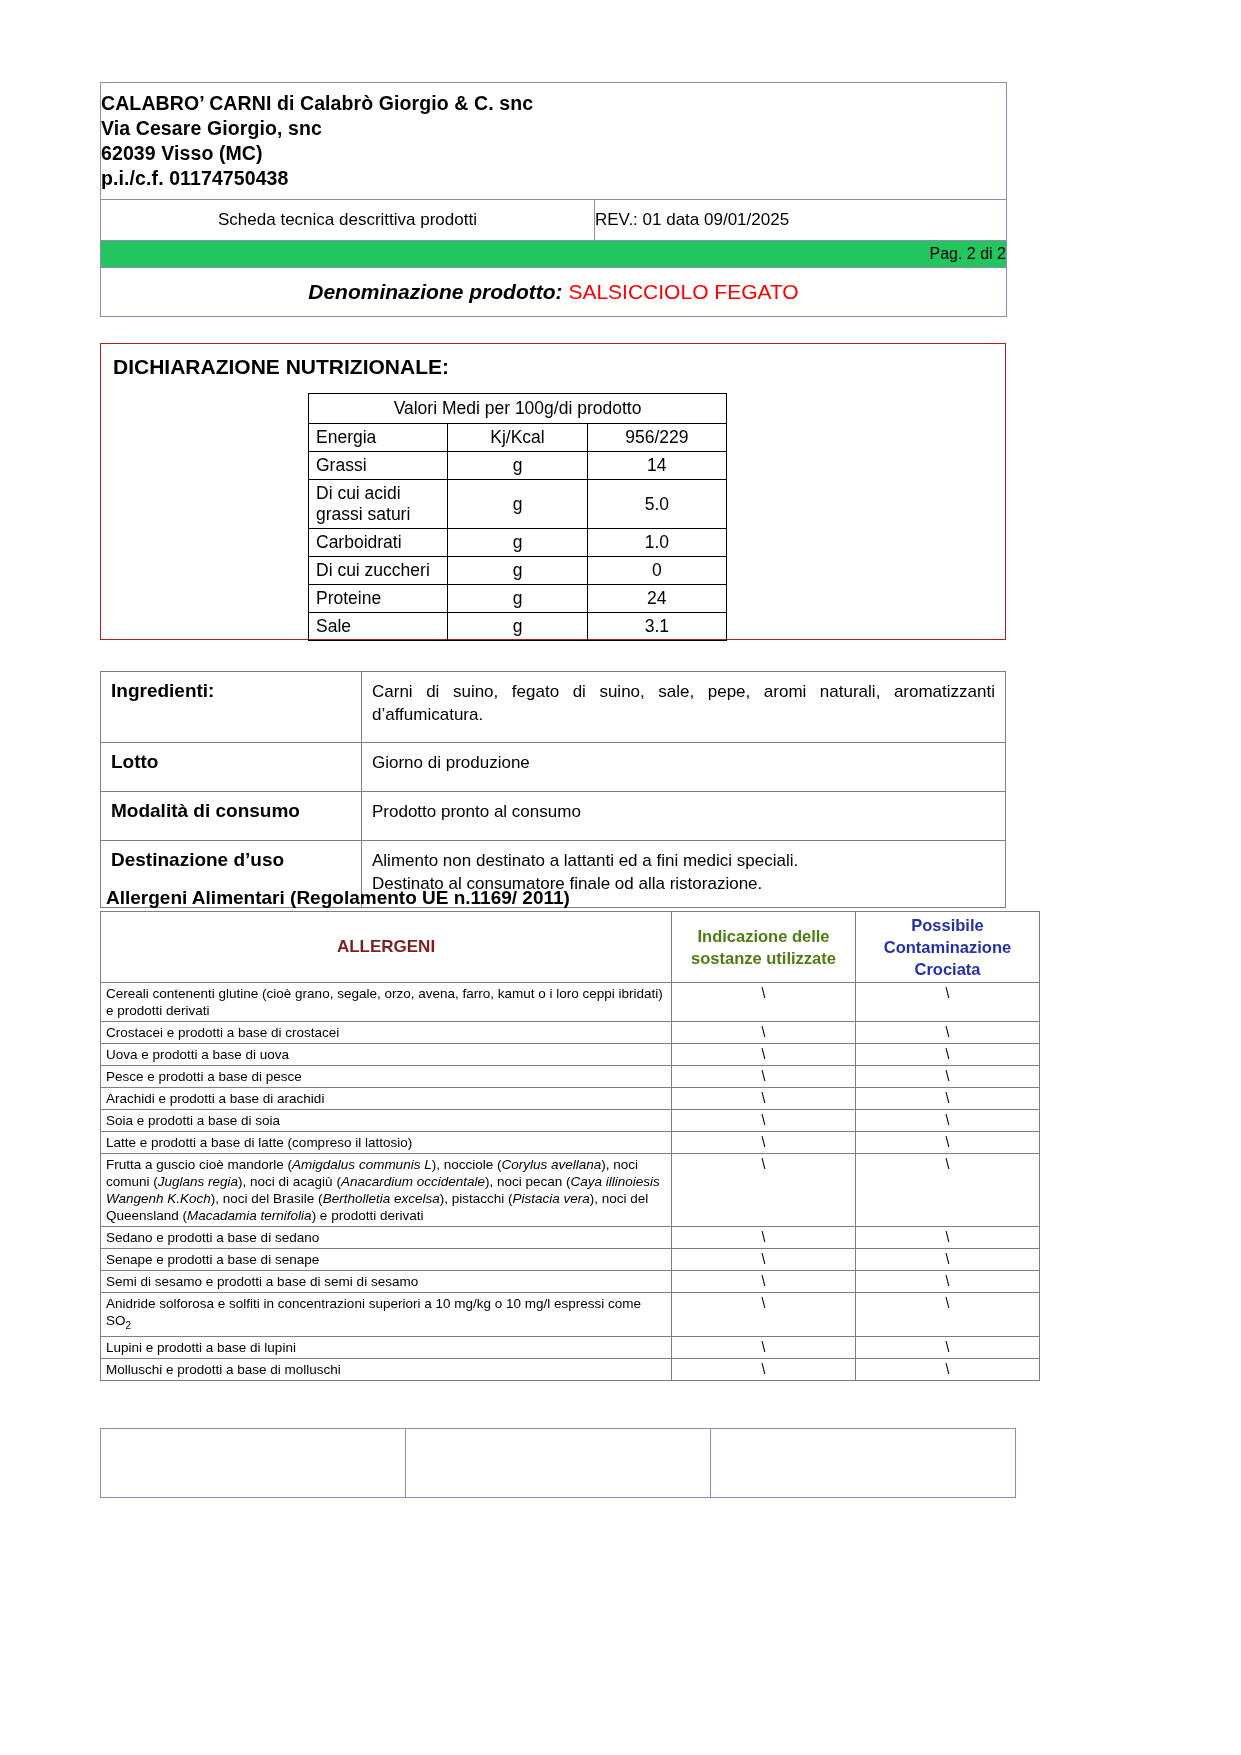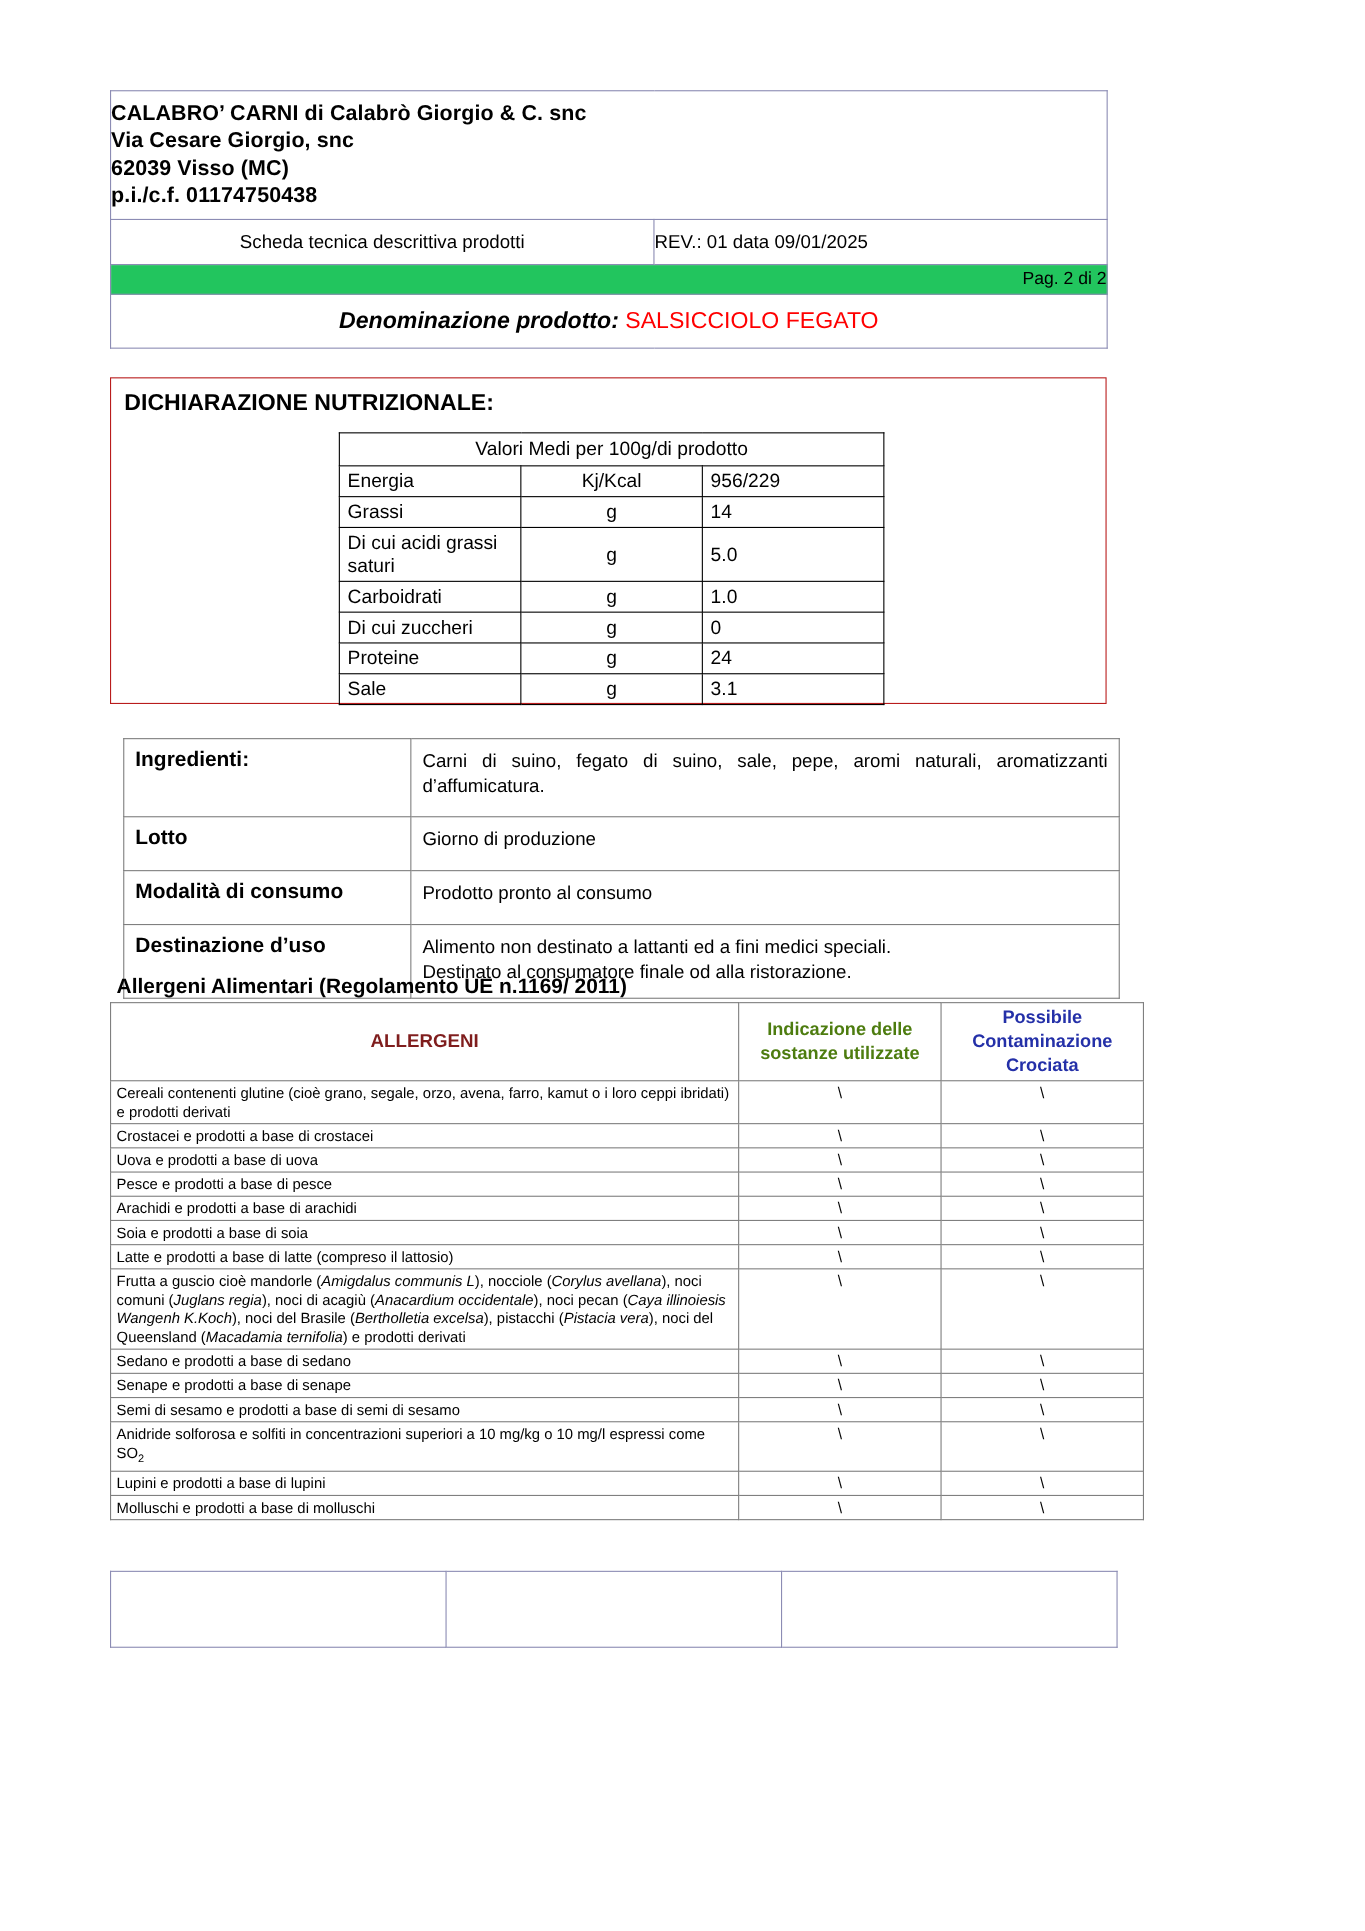--- a/index.html
+++ b/index.html
@@ -100,41 +100,41 @@
   }
   .nutri-title {
     font-size: 21px;
     font-weight: bold;
     margin: 11px 0 0 12px;
   }
   .nutri-table {
     border-collapse: collapse;
     table-layout: fixed;
     margin: 14px 0 0 207px;
-    width: 496px;
+    width: 419px;
     border-radius: 27px;
   }
   .nutri-table td {
     border: 1px solid #000000;
     font-size: 17.5px;
     padding: 3px 7px;
     height: 21px;
   }
   .nutri-head {
     text-align: center;
     padding: 4px 0 !important;
   }
   .nutri-name { width: 230px; text-align: left; }
   .nutri-unit { width: 108px; text-align: center; }
-  .nutri-val  { width: 158px; text-align: left; margin-left: 38px; }
+  .nutri-val  { width: 158px; text-align: center; margin-left: 38px; }
 
   
   .info-table {
     position: absolute;
-    left: 112px;
+    left: 100px;
     top: 671px;
     width: 906px;
     border-collapse: collapse;
     table-layout: fixed;
   }
   .info-table td {
     border: 1px solid #7f7f7f;
     vertical-align: top;
     padding: 8px 10px 10px 10px;
   }

